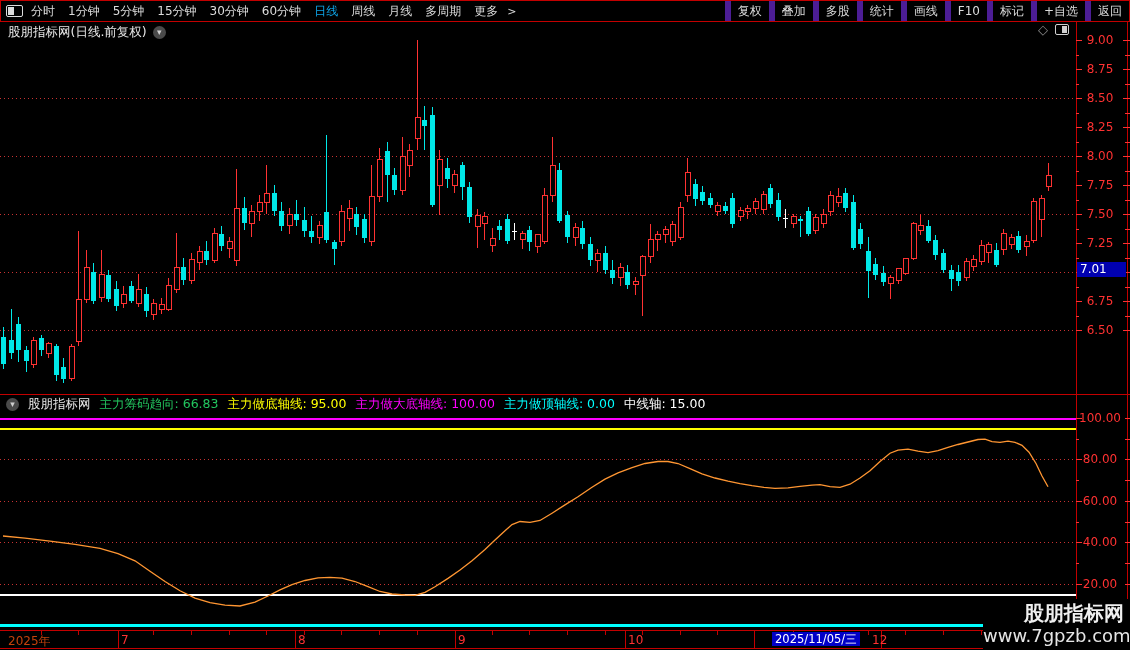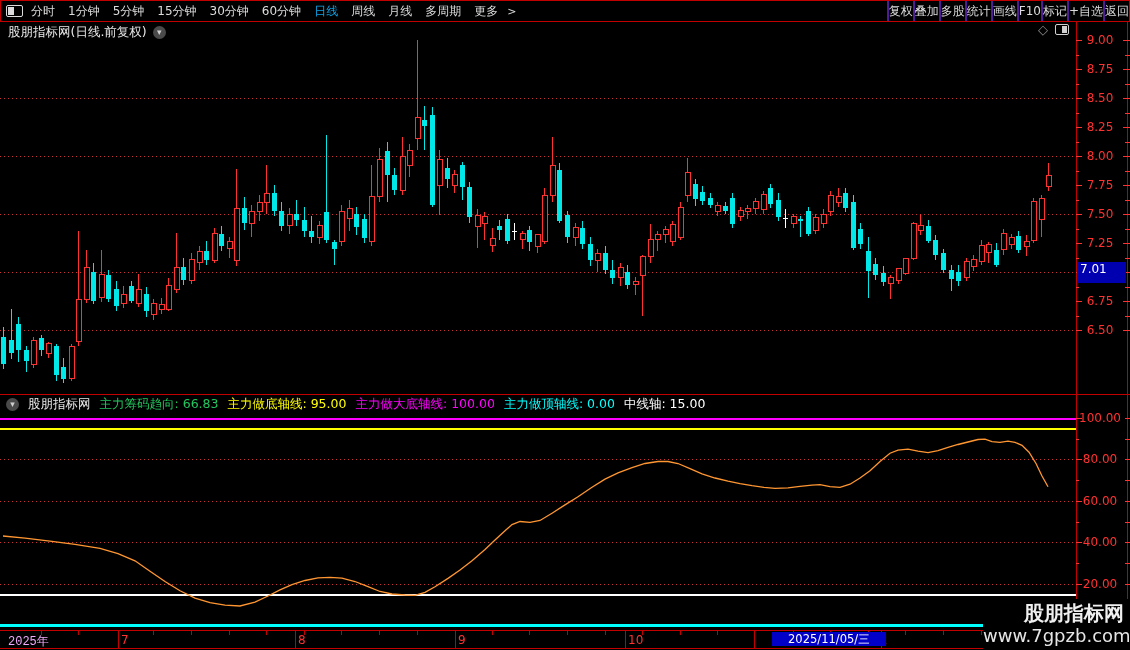--- a/index.html
+++ b/index.html
@@ -9,53 +9,53 @@
   
   #topbar{position:absolute;left:0;top:0;width:1128px;height:20px;
     border:1px solid #c30000;background:#000;display:flex;align-items:center;}
   #win-icon{width:15px;height:10px;border:1px solid #dcdcdc;border-radius:2px;margin:0 8px 0 5px;position:relative;}
   #win-icon::after{content:"";position:absolute;left:1px;top:1px;bottom:1px;width:6px;background:#dcdcdc;}
   #tb-left{display:flex;align-items:center;gap:13px;color:#dcdcdc;font-size:12px;white-space:nowrap;}
   #tb-left .tb-item{cursor:default;}
   #tb-left .tb-item.active{color:#0ea5e9;}
   #tb-more-arrow{color:#dcdcdc;font-size:11px;margin-left:-4px;}
   #tb-right{margin-left:auto;display:flex;height:100%;align-items:stretch;}
-  #tb-right .tb-btn{display:flex;align-items:center;padding:0 0;color:#dcdcdc;font-size:12px;
-    border-left:2px solid #4c1d95;white-space:nowrap;}
+  #tb-right .tb-btn{display:flex;align-items:center;padding:0 7px;color:#dcdcdc;font-size:12px;
+    border-left:6px solid #4c1d95;white-space:nowrap;}
 
   
   #title-row{position:absolute;left:8px;top:24px;display:flex;align-items:center;gap:6px;z-index:5;}
   #chart-title{color:#e8e8e8;font-size:12.5px;}
   .chev-circle{width:13px;height:13px;border-radius:50%;background:#4a4a4a;color:#cfcfcf;
     font-size:9px;line-height:13px;text-align:center;}
   #title-icons{position:absolute;top:23px;left:1038px;display:flex;gap:7px;align-items:center;z-index:5;}
   #diamond-icon{color:#909090;font-size:13px;line-height:13px;}
   #panel-icon{width:12px;height:9px;border:1px solid #d0d0d0;border-radius:2px;position:relative;}
   #panel-icon::after{content:"";position:absolute;right:1px;top:1px;bottom:1px;width:5px;background:#d0d0d0;}
 
   
   #gfx{position:absolute;left:0;top:0;}
 
   
   .ax-label{position:absolute;color:#ff3232;font-size:12px;width:54px;text-align:center;}
-  #cursor-price-badge{position:absolute;left:1077px;width:46px;height:21px;background:#0000b0;
+  #cursor-price-badge{position:absolute;left:1077px;width:46px;height:15px;background:#0000b0;
     color:#fff;font-size:12px;line-height:15px;padding-left:3px;z-index:6;}
 
   
   #ind-header{position:absolute;left:0;top:396px;display:flex;align-items:center;gap:9px;
     font-size:12.5px;white-space:nowrap;z-index:5;padding-left:6px;}
   #ind-source{color:#e8e8e8;}
   .ind-field{letter-spacing:0;}
 
   
   #date-axis{position:absolute;left:0;top:631px;width:1127px;height:17px;}
   .month-label{position:absolute;top:2px;color:#ff3232;font-size:12px;}
-  #year-label{position:absolute;left:8px;top:2px;color:#f0abfc;font-size:12px;font-family:Liberation Mono, monospace;}
+  #year-label{position:absolute;left:8px;top:2px;color:#c2410c;font-size:12px;}
   #cursor-date-badge{position:absolute;top:1px;height:14px;background:#0000c8;color:#fff;
-    font-size:11.5px;line-height:14px;padding:0 16px;z-index:6;}
+    font-size:11.5px;line-height:14px;padding:0 3px;z-index:6;}
 
   
   #watermark{position:absolute;left:983px;top:599px;width:147px;height:51px;background:#000;
     z-index:8;text-align:right;padding-right:6px;box-sizing:border-box;}
   #wm-1{color:#efefef;font-size:20px;font-weight:bold;line-height:24px;margin-top:2px;}
   #wm-2{color:#e5e5e5;font-size:18px;line-height:22px;}
 </style>
 </head>
 <body>
 

